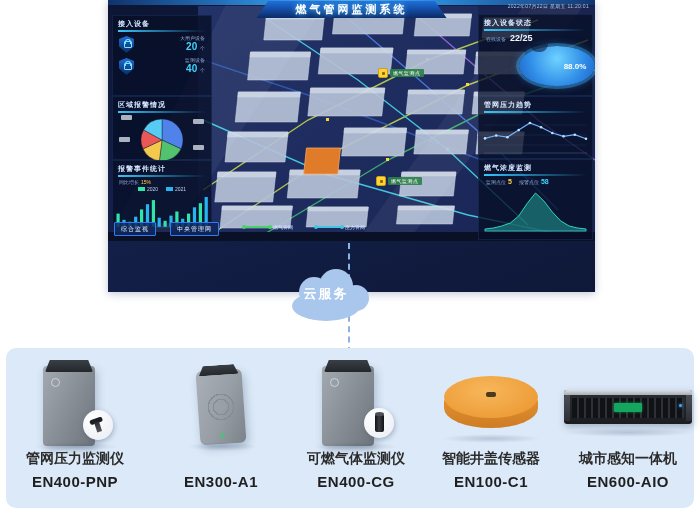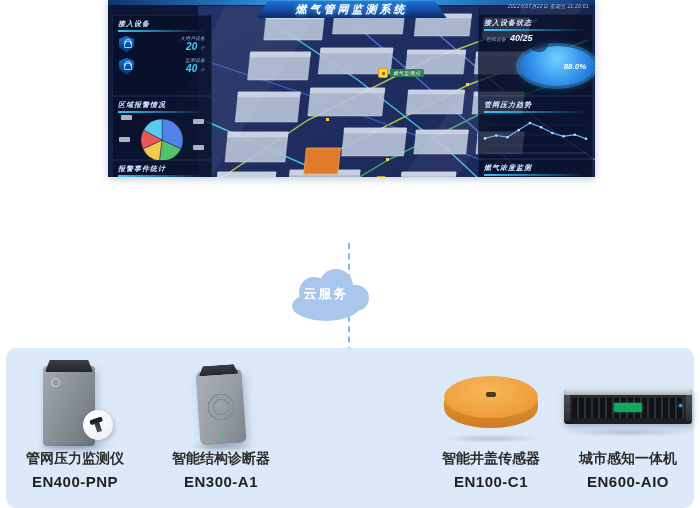--- a/index.html
+++ b/index.html
@@ -1,21 +1,21 @@
 <!DOCTYPE html>
 <html><head>
 <meta charset="utf-8">
 <style>
   html,body{margin:0;padding:0;background:#fff;font-family:"Liberation Sans","DejaVu Sans",sans-serif;}
   .stage{position:relative;width:700px;height:508px;background:#fff;overflow:hidden;}
 
   
-  .dashboard{position:absolute;left:108px;top:0;width:487px;height:177px;
+  .dashboard{position:absolute;left:108px;top:0;width:487px;height:292px;
     background:linear-gradient(160deg,#0d1533 0%,#13204a 45%,#0e1838 100%);
-    overflow:hidden;box-shadow:0 2px 8px rgba(20,40,90,.25);font-style:italic;}
+    overflow:hidden;box-shadow:0 2px 8px rgba(20,40,90,.25);}
   .map-svg{position:absolute;left:0;top:0;}
   .dash-topline{position:absolute;left:0;top:0;width:100%;height:5px;
     background:linear-gradient(90deg,#123a7a,#2f9df5 30%,#63d8ff 50%,#2f9df5 70%,#123a7a);opacity:.8;}
   .dash-title{position:absolute;left:50%;top:1px;transform:translateX(-50%);width:190px;height:17px;
     background:linear-gradient(180deg,#1e6fe0,#0b2a66);
     clip-path:polygon(6% 0,94% 0,100% 100%,0 100%);
     color:#fff;font-size:11px;font-weight:bold;letter-spacing:3px;text-align:center;line-height:17px;
     text-shadow:0 0 6px #4fc3ff;}
   .dash-datetime{position:absolute;right:6px;top:3px;font-size:5px;color:#a9c4e8;letter-spacing:.3px;}
 
@@ -342,21 +342,21 @@
           <rect x="89.6" y="5.0" width="3.2" height="30.0" fill="#27b5f2"></rect>
           <line x1="0" y1="35" x2="94" y2="35" stroke="#3b5a8c" stroke-width="0.6"></line>
         </svg>
     </div>
 
     <div class="panel rp1">
       <h4>接入设备状态</h4>
       <div class="hline"></div>
       <div class="online-row">
         <span class="online-label">在线设备</span>
-        <span class="online-value">40/25</span>
+        <span class="online-value">22/25</span>
       </div>
       <div class="gauge">
         <span>88.0%</span>
       </div>
     </div>
 
     <div class="panel rp2">
       <h4>管网压力趋势</h4>
       <div class="hline"></div>
       <svg width="109" height="42" viewBox="0 0 109 42" style="display:block;margin:0 2px;">
@@ -436,24 +436,32 @@
       <div class="device-name">管网压力监测仪</div>
       <div class="device-model">EN400-PNP</div>
     </div>
 
     <div class="device-card dc2">
       <div class="art diagdev" style="left:45px;top:22px;">
         <div class="rings"></div>
         <div class="led"></div>
       </div>
       <div class="shadow-ell" style="left:34px;top:94px;width:70px;"></div>
-      <div class="device-name">智能结构诊断器</div>
       <div class="device-model">EN300-A1</div>
     </div>
 
+    <div class="device-card dc3">
+      <div class="art boxdev" style="left:34px;top:18px;"></div>
+      <div class="art badge" style="left:76px;top:60px;">
+          <div class="sensor-cyl"></div>
+        </div>
+      <div class="shadow-ell" style="left:26px;top:94px;width:84px;"></div>
+      <div class="device-name">可燃气体监测仪</div>
+      <div class="device-model">EN400-CG</div>
+    </div>
 
     <div class="device-card dc4">
       <div class="art manhole" style="left:21px;top:28px;">
         <div class="mh-side"></div>
           <div class="mh-top"></div>
           <div class="mh-slot"></div>
       </div>
       <div class="shadow-ell" style="left:18px;top:86px;width:100px;"></div>
       <div class="device-name">智能井盖传感器</div>
       <div class="device-model">EN100-C1</div>

